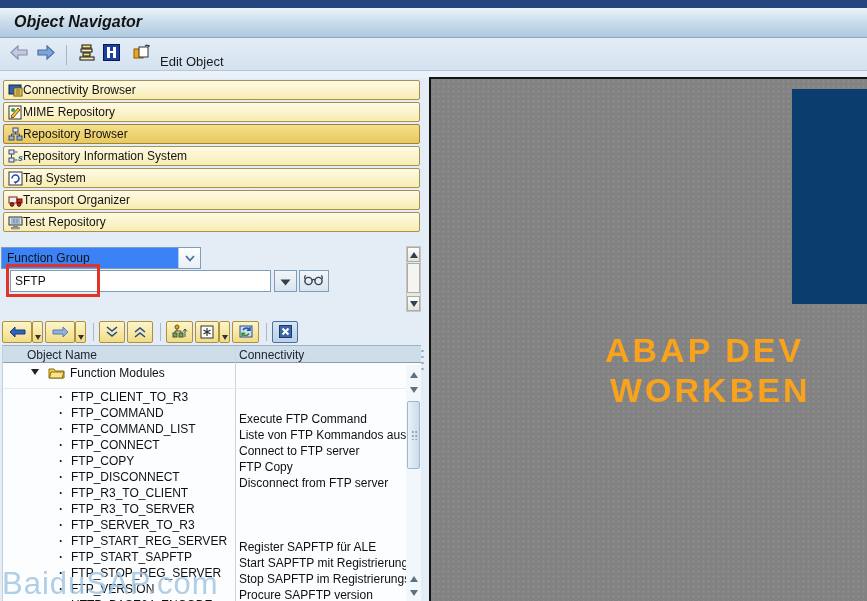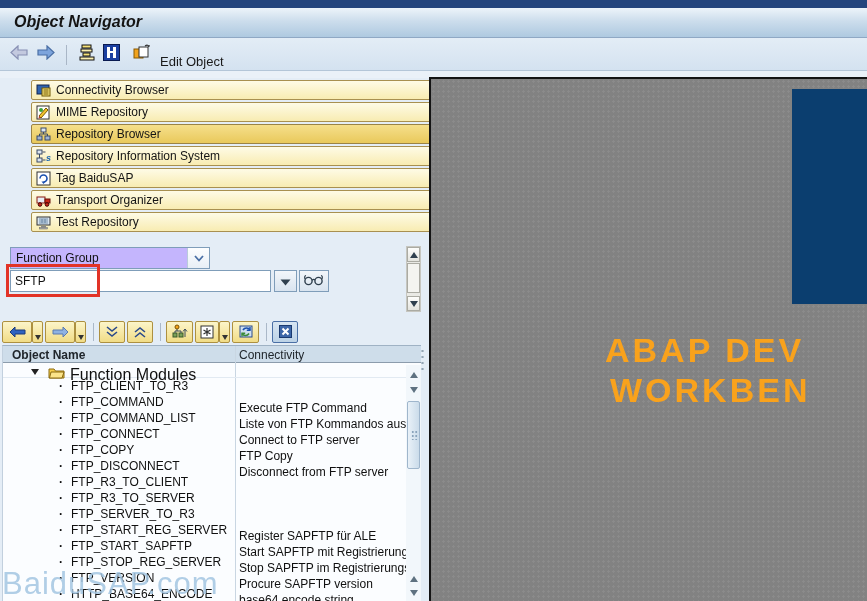--- a/index.html
+++ b/index.html
@@ -16,26 +16,26 @@
     background:linear-gradient(#E3EDF6 0%, #D4E2F0 100%); border-bottom:1px solid #B4C6D8; }
   .toolbar-inner { position:absolute; left:10px; top:0; height:33px; display:flex; align-items:center; gap:7px; }
   .tb-sep { width:1px; height:20px; background:#A9B6C6; margin:0 4px; }
   .tb-label { font-size:13px; color:#1a1a1a; margin-left:2px;margin-top:13px; }
   .gap-strip { position:absolute; left:0; top:71px; width:867px; height:7px; background:#EAF1F8; }
 
   
   .browser-btn { position:absolute; left:3px; width:417px; height:20px;
     background:linear-gradient(#FEFBE6 0%, #F8ECB2 100%);
     border:1px solid #A89050; border-radius:2px;
-    display:flex; align-items:center; padding-left:4px; gap:5px; font-size:12px; color:#141414;margin-left:28px; }
+    display:flex; align-items:center; padding-left:4px; font-size:12px; color:#141414; }
   .browser-btn.selected { background:linear-gradient(#F5DF8C 0%, #E9C95B 100%); border-color:#9A8345; }
   .bicon { width:15px; height:15px; flex:0 0 15px; }
 
   
-  .dropdown { position:absolute; left:10px; top:247px; width:200px; height:22px; background:#c4b5fd;
+  .dropdown { position:absolute; left:1px; top:247px; width:200px; height:22px; background:#3b82f6;
     border:1px solid #7F9DB9; display:flex; align-items:center; }
   .dropdown .dd-text { flex:1; font-size:12px; padding-left:5px; color:#111; }
   .dropdown .dd-btn { width:22px; height:20px; border-left:1px solid #B9CBDB; background:linear-gradient(#FDFEFF,#E8EFF6);
     display:flex; align-items:center; justify-content:center; }
   .input-field { position:absolute; left:10px; top:270px; width:261px; height:22px; background:#FFFFFF;
     border:1px solid #7F9DB9; font-size:12px; padding-left:4px; font-family:"Liberation Sans",sans-serif; color:#111; }
   .annotation-box { position:absolute; left:6px; top:264px; width:94px; height:33px;
     border:3px solid #E23327; z-index:50; }
   .mini-btn { position:absolute; top:270px; height:22px; background:linear-gradient(#F2F6FA,#D9E4EF);
     border:1px solid #7F9DB9; display:flex; align-items:center; justify-content:center; }
@@ -56,29 +56,29 @@
   .ybtn.drop { width:11px; margin-left:-2px; align-items:flex-end; justify-content:flex-end; padding:0 1px 2px 0; }
   .tt-sep { width:1px; height:18px; background:#AAB8C8; margin:0 5px; }
   .xbtn { width:26px; height:22px; background:linear-gradient(#D7E5F2,#BCD2E6); border:1px solid #4A6FA5; border-radius:2px;
     display:flex; align-items:center; justify-content:center; }
 
   
   .tree-table { position:absolute; left:2px; top:345px; width:419px; height:256px; background:#FBFDFF;
     border-top:1px solid #9FB2C4; border-left:1px solid #C2D0DE; overflow:hidden; }
   .tt-header { position:absolute; left:0; top:0; width:419px; height:17px; background:#CEDDEA; border-bottom:1px solid #8C9CAC;
     font-size:12px; color:#20262c; }
-  .tt-header .h1 { position:absolute; left:9px; top:2px;font-weight:bold; }
+  .tt-header .h1 { position:absolute; left:24px; top:2px; }
   .tt-header .h2 { position:absolute; left:236px; top:2px; }
   .col-divider { position:absolute; left:232px; top:0; width:1px; height:256px; background:#C9D6E2; }
   .tt-rows { position:absolute; left:0; top:18px; width:419px; }
   .trow { position:relative; height:16px; font-size:12px; color:#101010; white-space:nowrap; }
   .trow .name { position:absolute; left:68px; top:1px; width:162px; overflow:hidden; }
   .trow .desc { position:absolute; left:236px; top:7px; width:167px; overflow:hidden; }
   .trow .bullet { position:absolute; left:56px; top:1px; font-weight:bold; }
-  .grow { position:relative; height:14px; font-size:16px; color:#101010; border-bottom:1px solid #E2EAF2; }
+  .grow { position:relative; height:25px; font-size:12px; color:#101010; border-bottom:1px solid #E2EAF2; }
   .grow .caret { position:absolute; left:28px; top:5px; width:0; height:0;
     border-left:4px solid transparent; border-right:4px solid transparent; border-top:6px solid #222; }
   .grow .glabel { position:absolute; left:67px; top:2px; }
 
   
   .sb2 { position:absolute; left:403px; top:19px; width:16px; height:237px; background:#F2F7FB; }
   .sb2 .arr { position:absolute; left:2px; width:12px; height:12px; display:flex; align-items:center; justify-content:center; }
   .sb2 .thumb { position:absolute; left:1px; top:36px; width:13px; height:68px;
     background:linear-gradient(90deg,#E9F1F8,#CBDCEA); border:1px solid #9FB6CC; border-radius:2px; }
   .sb2 .grip { position:absolute; left:3px; top:28px; width:7px; height:10px;
@@ -187,21 +187,21 @@
     <text x="10" y="12" font-size="9" fill="#1A66B0" font-weight="bold" font-style="italic">s</text>
   </svg>
   <span>Repository Information System</span>
 </div>
 <div class="browser-btn" style="top:168px">
   <svg class="bicon" viewBox="0 0 15 15">
     <rect x="1" y="1" width="13" height="13" fill="#FFFFFF" stroke="#333"></rect>
     <path d="M4 7.5 a3.5 3.5 0 1 1 3.5 3.5" fill="none" stroke="#1A50B0" stroke-width="1.6"></path>
     <path d="M7.5 13 l-2 -2.5 h4 Z" fill="#1A50B0"></path>
   </svg>
-  <span>Tag BaiduSAP</span>
+  <span>Tag System</span>
 </div>
 <div class="browser-btn" style="top:190px">
   <svg class="bicon" viewBox="0 0 15 15">
     <rect x="1" y="4" width="8" height="6" fill="#E8EEF6" stroke="#8A1A10"></rect>
     <rect x="9" y="6" width="5" height="4" fill="#C8281A" stroke="#6A1008"></rect>
     <circle cx="4" cy="11.5" r="1.8" fill="#C8281A" stroke="#400"></circle>
     <circle cx="11" cy="11.5" r="1.8" fill="#C8281A" stroke="#400"></circle>
   </svg>
   <span>Transport Organizer</span>
 </div>

